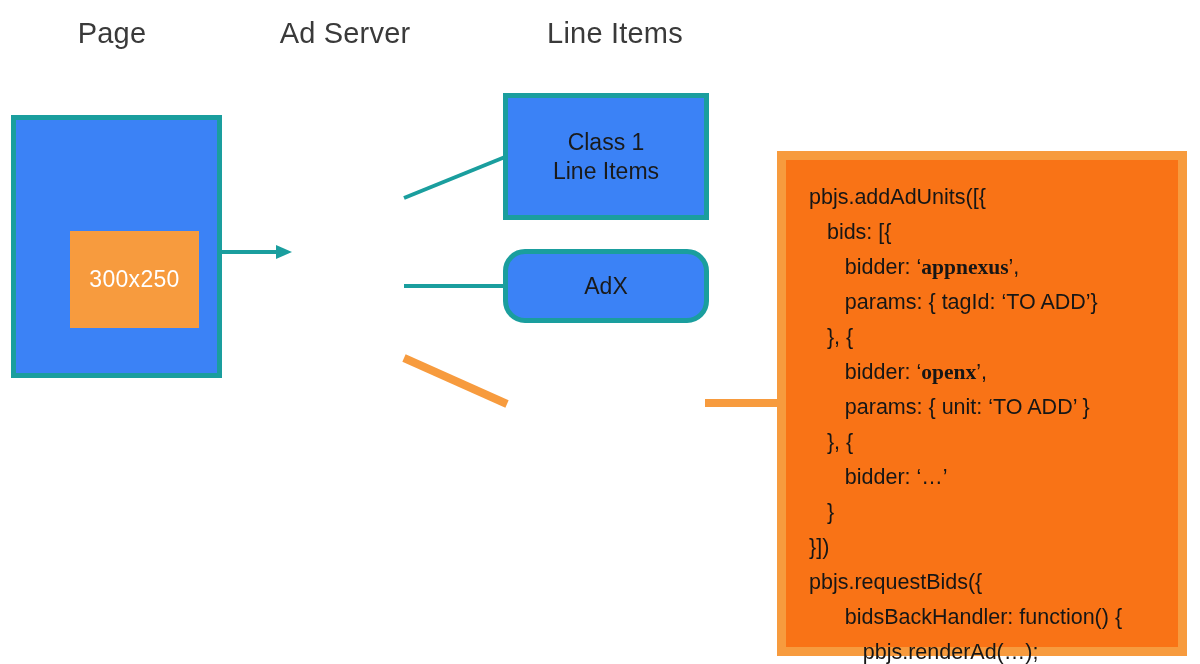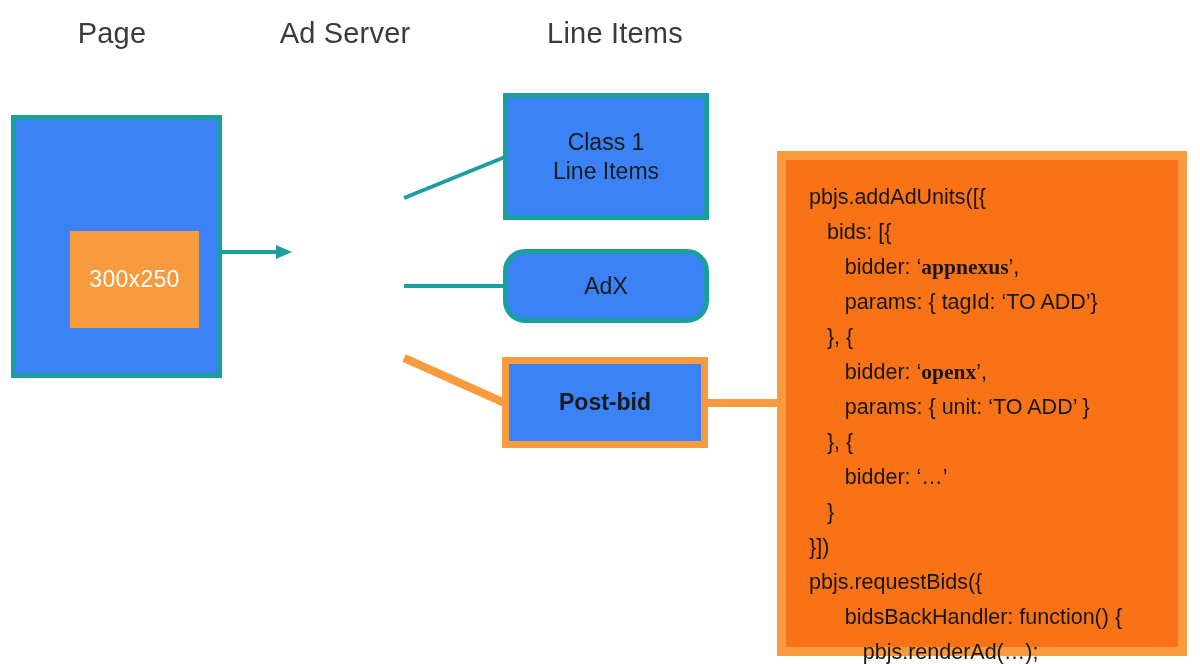--- a/index.html
+++ b/index.html
@@ -123,21 +123,18 @@
 
   <div id="class1-box" class="box box-teal">
     <span class="box-label">Class 1
 Line Items</span>
   </div>
 
   <div id="adx-box" class="box box-teal">
     <span class="box-label">AdX</span>
   </div>
 
-  <div id="postbid-box" class="box box-orange">
-    <span class="box-label bold">Post-bid</span>
-  </div>
 
   <div id="code-box">
     <div id="code-text"><div><span>pbjs.addAdUnits([{</span></div><div><span>   bids: [{</span></div><div><span>      bidder: ‘</span><span class="b">appnexus</span><span>’,</span></div><div><span>      params: { tagId: ‘TO ADD’}</span></div><div><span>   }, {</span></div><div><span>      bidder: ‘</span><span class="b">openx</span><span>’,</span></div><div><span>      params: { unit: ‘TO ADD’ }</span></div><div><span>   }, {</span></div><div><span>      bidder: ‘…’</span></div><div><span>   }</span></div><div><span>}])</span></div><div><span>pbjs.requestBids({</span></div><div><span>      bidsBackHandler: function() {</span></div><div><span>         pbjs.renderAd(…);</span></div></div>
   </div>
 
 </div>
 
 </body></html>

